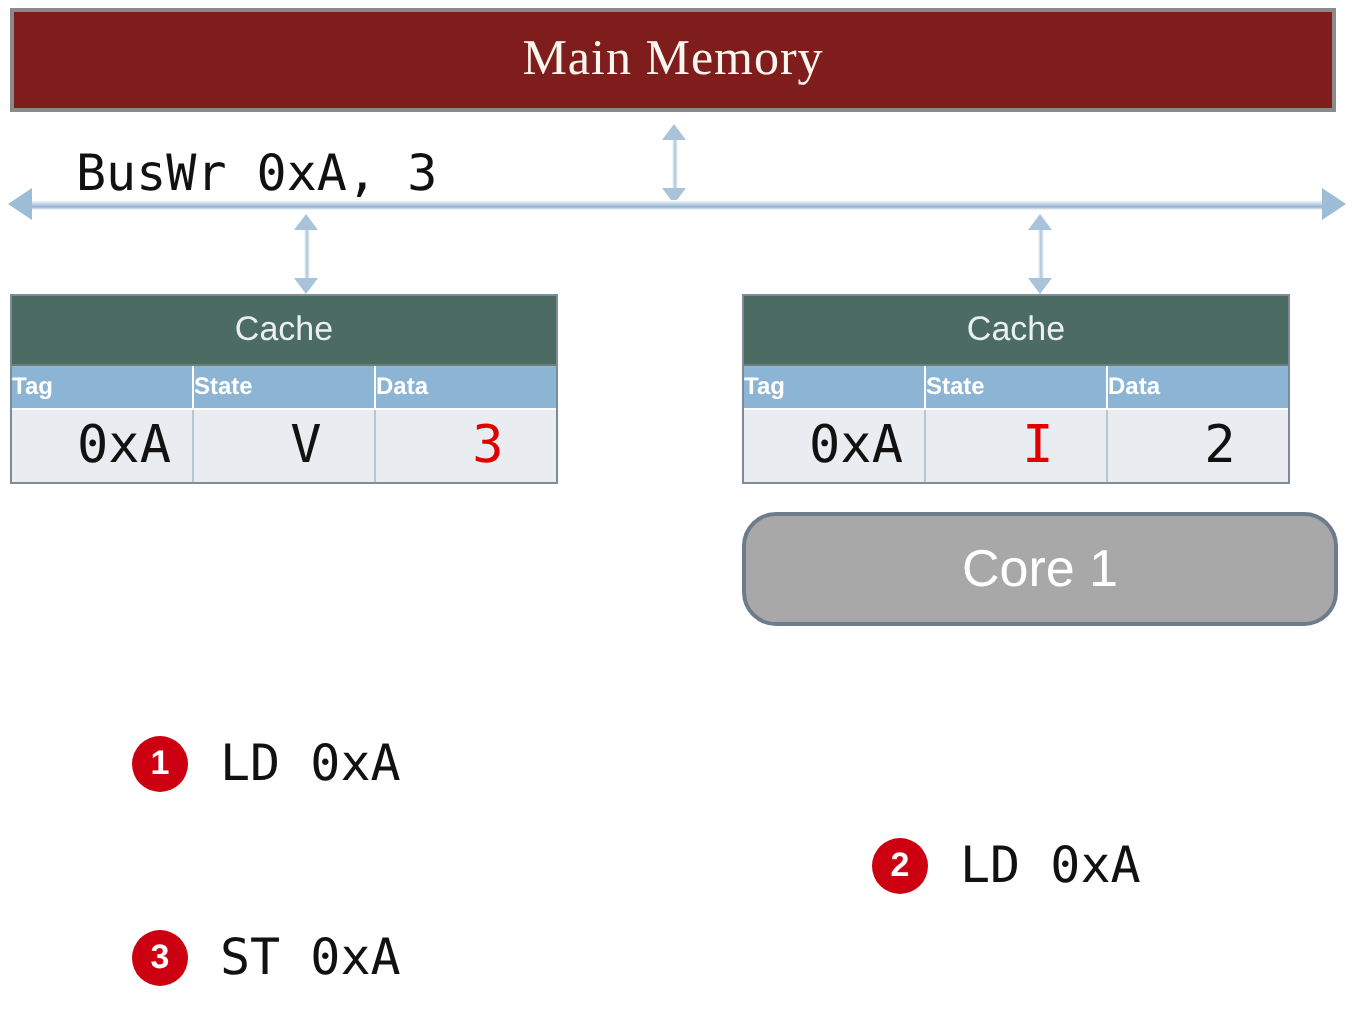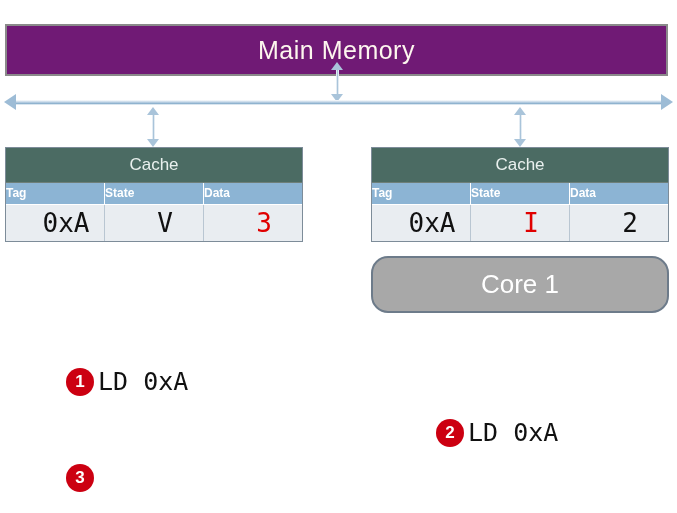--- a/index.html
+++ b/index.html
@@ -15,29 +15,30 @@
     width: 677px;
     height: 513px;
     background: #ffffff;
     overflow: hidden;
   }
 
   
   .mem-bar {
     position: absolute;
     left: 5px;
-    top: 24px;
+    top: 4px;
     width: 663px;
     height: 52px;
-    background: #701a75;
+    background: #7f1d1d;
     border: 2px solid #8a8a8a;
     box-sizing: border-box;
     display: flex;
     align-items: center;
     justify-content: center;
+    font-family: Liberation Serif, serif;
   }
   .mem-bar .label {
     color: #fdf6ee;
     font-size: 25px;
     letter-spacing: 0.5px;
   }
 
   
   .bus-line {
     position: absolute;
@@ -100,21 +101,21 @@
     border-bottom: 8px solid #a9c4da;
   }
   .vconn .tip.down {
     bottom: 0;
     border-top: 8px solid #a9c4da;
   }
 
   
   .cache {
     position: absolute;
-    width: 298px;
+    width: 274px;
     border: 1px solid #7d8c99;
     box-sizing: border-box;
     background: #86efac;
   }
   .cache-title {
     background: #4B6B63;
     color: #e9f0ee;
     text-align: center;
     font-size: 17px;
     height: 34px;
@@ -189,21 +190,21 @@
     background: #CC0011;
     color: #ffffff;
     font-size: 17px;
     font-weight: bold;
     display: flex;
     align-items: center;
     justify-content: center;
     flex: 0 0 auto;
   }
   .instr .text {
-    margin-left: 4px;
+    margin-left: 16px;
     font-family: "DejaVu Sans Mono", monospace;
     font-size: 25px;
     color: #111111;
     white-space: pre;
   }
 </style>
 </head>
 <body>
 
 <div id="stage">
@@ -215,20 +216,21 @@
   <div class="vconn" style="left:331px; top:62px; height:40px;">
     <div class="stem"></div>
     <div class="tip up"></div>
     <div class="tip down"></div>
   </div>
 
   <div class="bus-line"></div>
   <div class="bus-arrow left"></div>
   <div class="bus-arrow right"></div>
 
+  <div class="bus-label">BusWr 0xA, 3</div>
 
   <div class="vconn" style="left:147px; top:107px; height:40px;">
     <div class="stem"></div>
     <div class="tip up"></div>
     <div class="tip down"></div>
   </div>
 
   <div class="vconn" style="left:514px; top:107px; height:40px;">
     <div class="stem"></div>
     <div class="tip up"></div>
@@ -273,15 +275,16 @@
     <span class="text">LD 0xA</span>
   </div>
 
   <div class="instr" style="left:436px; top:418px;">
     <span class="badge">2</span>
     <span class="text">LD 0xA</span>
   </div>
 
   <div class="instr" style="left:66px; top:464px;">
     <span class="badge">3</span>
+    <span class="text">ST 0xA</span>
   </div>
 
 </div>
 
 </body></html>

